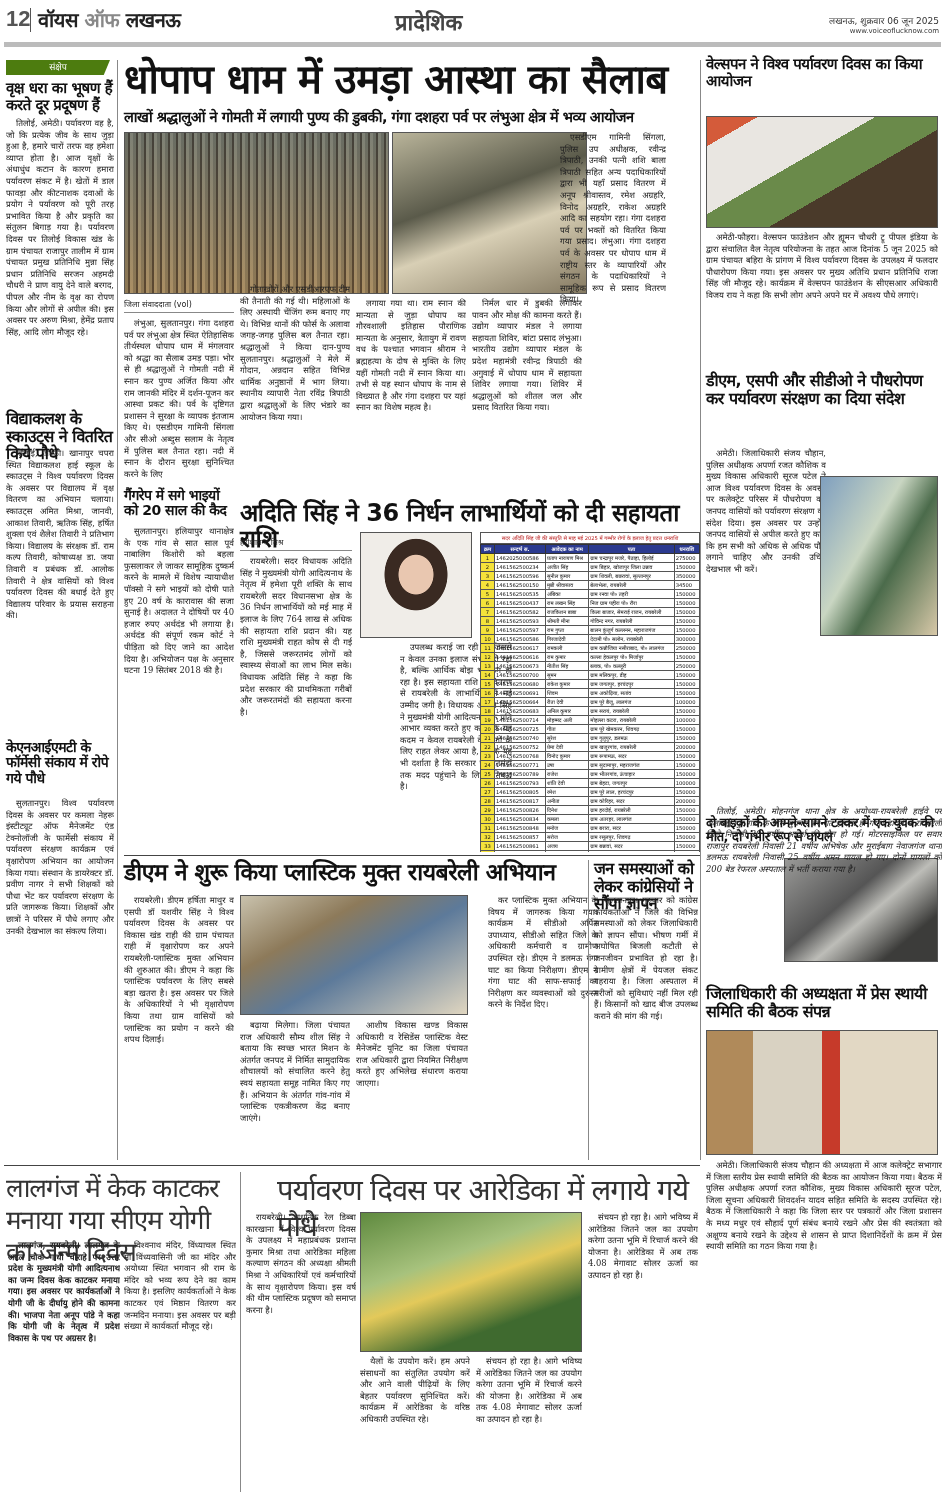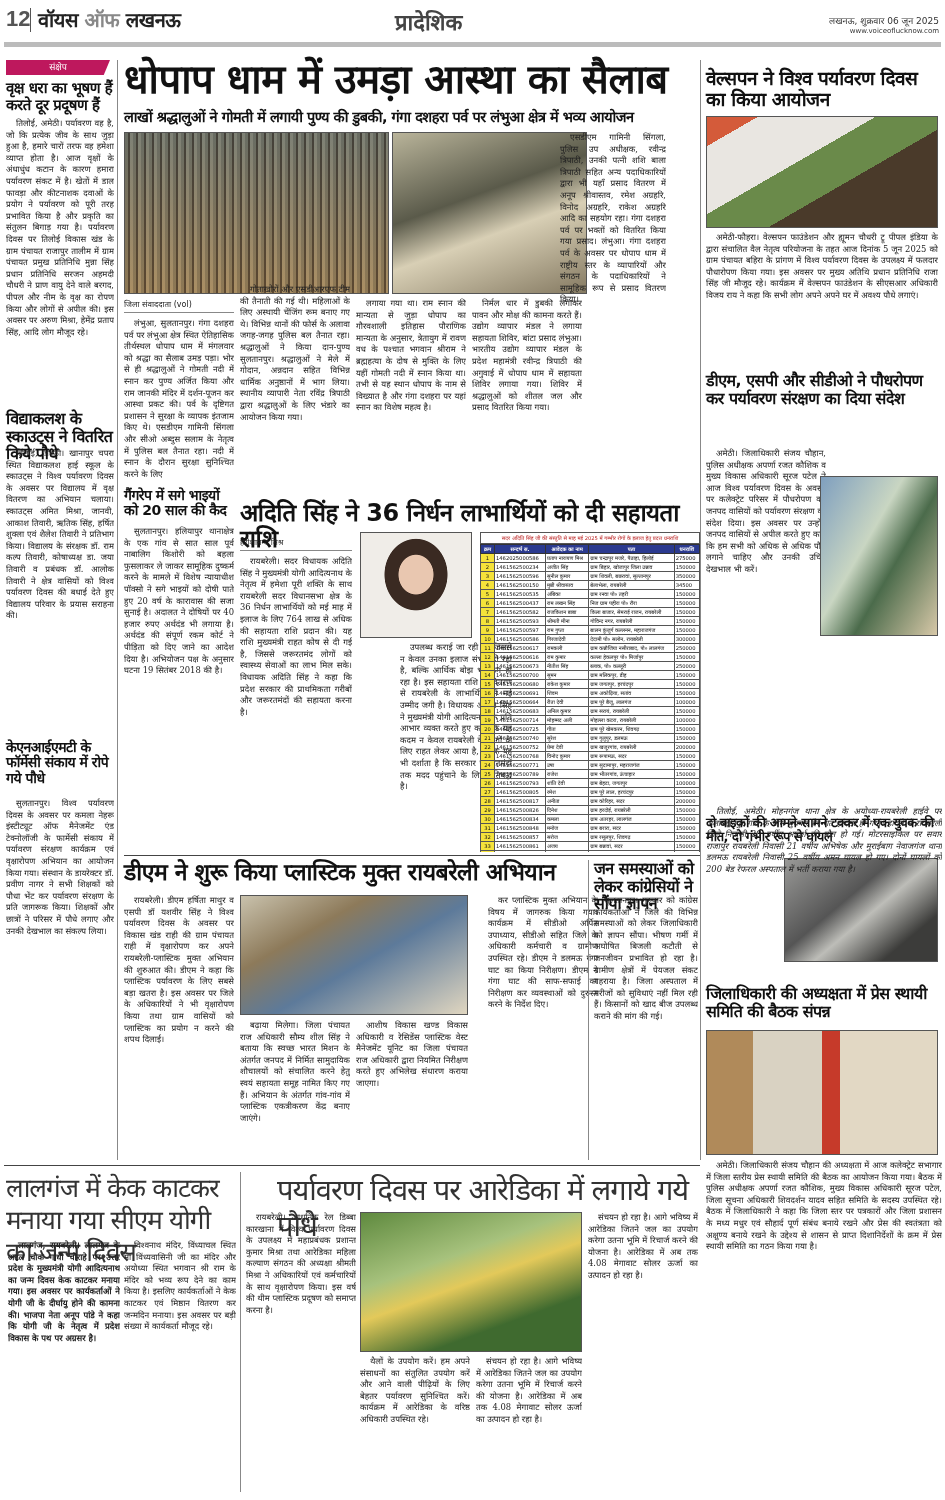--- a/index.html
+++ b/index.html
@@ -18,21 +18,21 @@
   .date { right: 6px; top: 14px; font: 9px "DejaVu Sans", sans-serif; color: #333; }
   .web { right: 6px; top: 27px; font: 7px "DejaVu Sans", sans-serif; color: #333; }
   .rule { left: 4px; top: 42px; width: 937px; height: 5px; background: #bbb; }
 
   .col-text { font: 8.4px/11.6px "DejaVu Serif", serif; color: #222; text-align: justify; overflow: hidden; }
   .col-text p { text-indent: 10px; }
   .hl { font-family: "DejaVu Sans", sans-serif; font-weight: bold; color: #111; line-height: 1.1; letter-spacing: -0.5px; }
   .vrule { width: 1px; background: #888; }
   .hrule { height: 1px; background: #888; }
 
-  .brief-tag { left: 6px; top: 60px; width: 104px; height: 15px; background: #be185d; color: #fff; font: 9px "DejaVu Sans", sans-serif; text-align: center; line-height: 15px; clip-path: polygon(0 0,100% 0,94% 100%,0 100%); }
+  .brief-tag { left: 6px; top: 60px; width: 104px; height: 15px; background: #4d7c0f; color: #fff; font: 9px "DejaVu Sans", sans-serif; text-align: center; line-height: 15px; clip-path: polygon(0 0,100% 0,94% 100%,0 100%); }
 
   .photo { background: linear-gradient(135deg,#8a9a7a,#c7b98a 40%,#6b7a5e 70%,#a9a38c); border: 1px solid #555; }
   .photo.crowd { background: repeating-linear-gradient(90deg,#a89a82 0 3px,#6d5d4c 3px 5px,#c9b79a 5px 8px), linear-gradient(#9fb3c2,#d8c7a5); background-blend-mode: multiply; }
   .photo.police { background: linear-gradient(160deg,#b9b49a,#5a5a4a 40%,#d8cfb5 60%,#857a62); }
   .photo.plant { background: linear-gradient(150deg,#d45b3a 0 12%,#e9e6e1 12% 40%,#6a8a4a 40% 60%,#4a3a2a 60%); }
   .photo.dm { background: linear-gradient(120deg,#7f9fbf,#c9d6c2 40%,#4b6b4b 60%,#d7c8a8); }
   .photo.portrait { background: radial-gradient(ellipse at 50% 40%,#e9c7b0 0 22%,#3a2a22 23% 40%,#f0ede8 41%); }
   .photo.road { background: linear-gradient(140deg,#9a9a98,#555 40%,#bdbdb8 55%,#3c3c3a 80%); }
   .photo.meet { background: linear-gradient(90deg,#b08a5a 0 20%,#d9d2c2 20% 50%,#c63a2a 50% 58%,#e2d8c4 58%); }
   .photo.aredika { background: linear-gradient(160deg,#5f8a3f,#a7c27d 35%,#e3c95a 50%,#3f6a2f 75%); }
@@ -383,21 +383,21 @@
   </div>
 <div class="abs col-text" style="left:488px;top:895px;width:110px;height:265px;">
     <p>कर प्लास्टिक मुक्त अभियान के विषय में जागरुक किया गया। कार्यक्रम में सीडीओ अर्पित उपाध्याय, सीडीओ सहित जिले के अधिकारी कर्मचारी व ग्रामीण उपस्थित रहे। डीएम ने डलमऊ गंगा घाट का किया निरीक्षण। डीएम ने गंगा घाट की साफ-सफाई का निरीक्षण कर व्यवस्थाओं को दुरुस्त करने के निर्देश दिए।</p>
   </div>
 <div class="abs vrule" style="left:588px;top:860px;height:300px;"></div>
 <div class="abs hl" style="left:594px;top:860px;width:104px;font-size:16px;">जन समस्याओं को लेकर कांग्रेसियों ने सौंपा ज्ञापन</div>
 <div class="abs col-text" style="left:594px;top:895px;width:104px;height:265px;">
     <p>सुलतानपुर। गुरुवार को कांग्रेस कार्यकर्ताओं ने जिले की विभिन्न समस्याओं को लेकर जिलाधिकारी को ज्ञापन सौंपा। भीषण गर्मी में अघोषित बिजली कटौती से जनजीवन प्रभावित हो रहा है। ग्रामीण क्षेत्रों में पेयजल संकट गहराया है। जिला अस्पताल में मरीजों को सुविधाएं नहीं मिल रही हैं। किसानों को खाद बीज उपलब्ध कराने की मांग की गई।</p>
   </div>
 
-<div class="abs hl" style="left:706px;top:68px;width:236px;font-size:19px;">वेल्सपन ने विश्व पर्यावरण दिवस का किया आयोजन</div>
+<div class="abs hl" style="left:706px;top:56px;width:236px;font-size:15px;">वेल्सपन ने विश्व पर्यावरण दिवस का किया आयोजन</div>
 <div class="abs photo plant" style="left:706px;top:116px;width:232px;height:112px;"></div>
 <div class="abs col-text" style="left:706px;top:232px;width:232px;height:136px;">
     <p>अमेठी-फौहरा। वेल्सपन फाउंडेशन और ह्यूमन चौधरी ट्रू पीपल इंडिया के द्वारा संचालित वैल नेतृत्व परियोजना के तहत आज दिनांक 5 जून 2025 को ग्राम पंचायत बहिरा के प्रांगण में विश्व पर्यावरण दिवस के उपलक्ष्य में फलदार पौधारोपण किया गया। इस अवसर पर मुख्य अतिथि प्रधान प्रतिनिधि राजा सिंह जी मौजूद रहे। कार्यक्रम में वेल्सपन फाउंडेशन के सीएसआर अधिकारी विजय राय ने कहा कि सभी लोग अपने अपने घर में अवश्य पौधे लगाएं।</p>
   </div>
 <div class="abs hl" style="left:706px;top:372px;width:236px;font-size:16px;">डीएम, एसपी और सीडीओ ने पौधरोपण कर पर्यावरण संरक्षण का दिया संदेश</div>
 <div class="abs col-text" style="left:706px;top:448px;width:120px;height:360px;">
     <p>अमेठी। जिलाधिकारी संजय चौहान, पुलिस अधीक्षक अपर्णा रजत कौशिक व मुख्य विकास अधिकारी सूरज पटेल ने आज विश्व पर्यावरण दिवस के अवसर पर कलेक्ट्रेट परिसर में पौधरोपण कर जनपद वासियों को पर्यावरण संरक्षण का संदेश दिया। इस अवसर पर उन्होंने जनपद वासियों से अपील करते हुए कहा कि हम सभी को अधिक से अधिक पौधे लगाने चाहिए और उनकी उचित देखभाल भी करें।</p>
   </div>
 <div class="abs photo dm" style="left:820px;top:476px;width:118px;height:160px;"></div>
 <div class="abs hl" style="left:706px;top:816px;width:236px;font-size:13px;">दो बाइकों की आमने-सामने टक्कर में एक युवक की मौत, दो गंभीर रूप से घायल</div>

